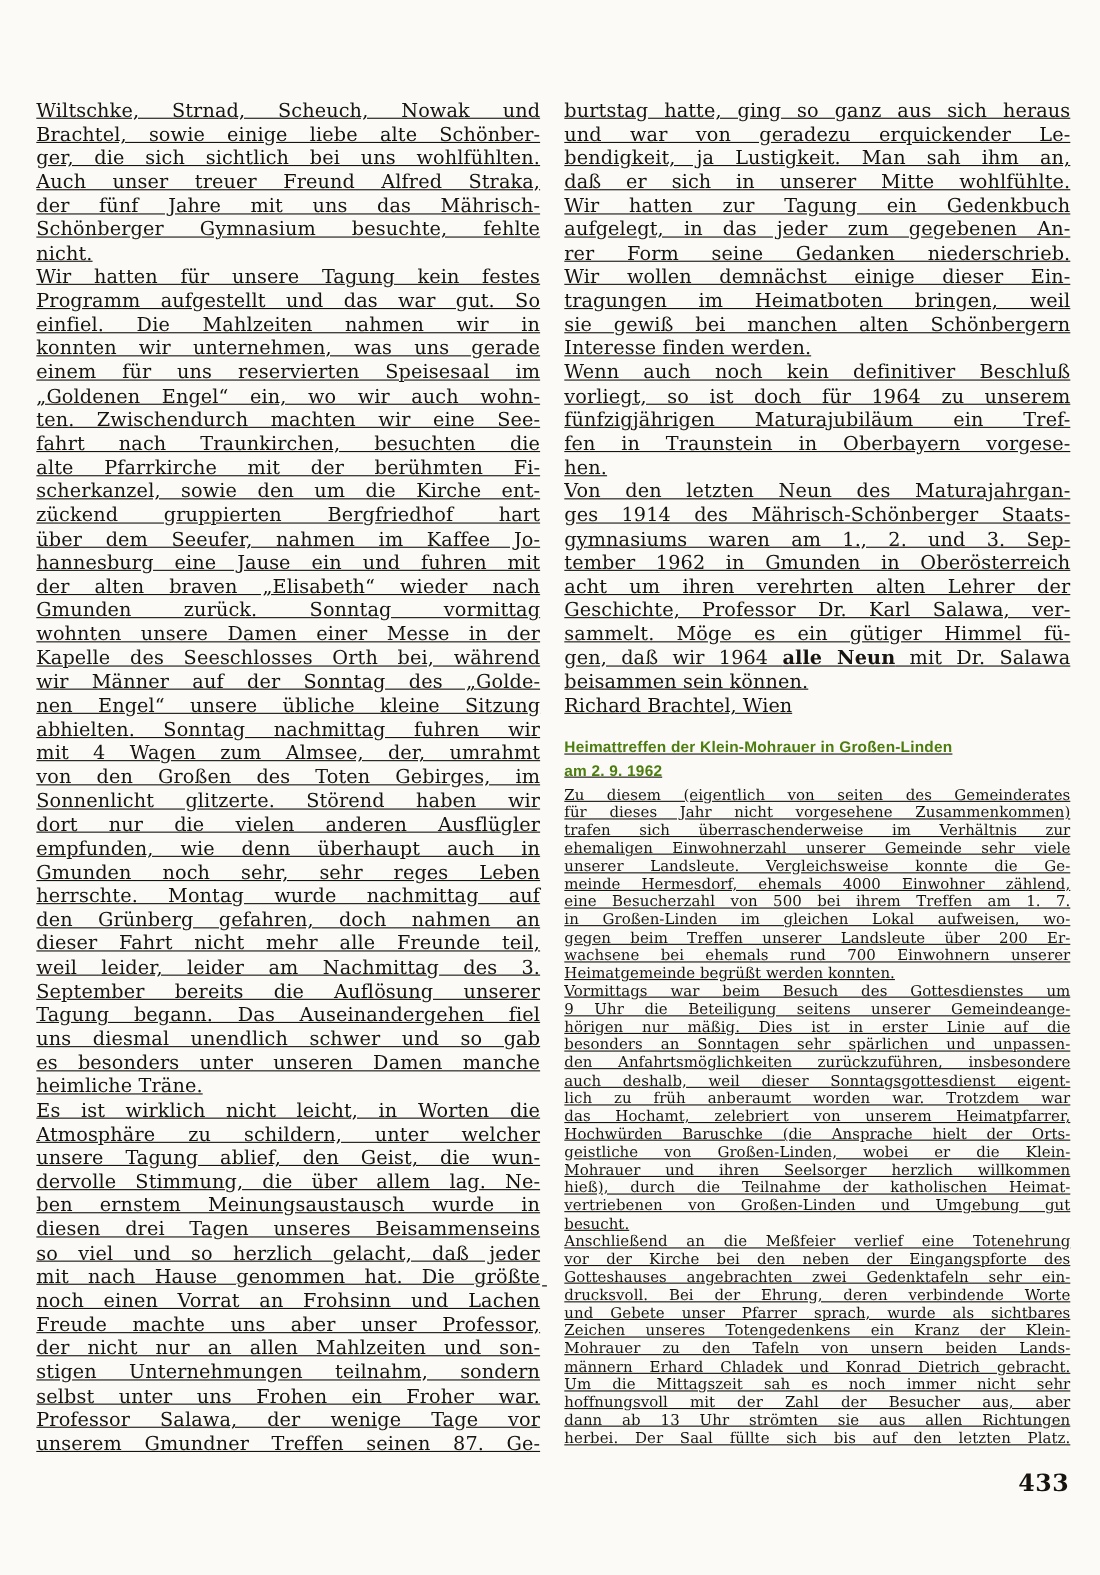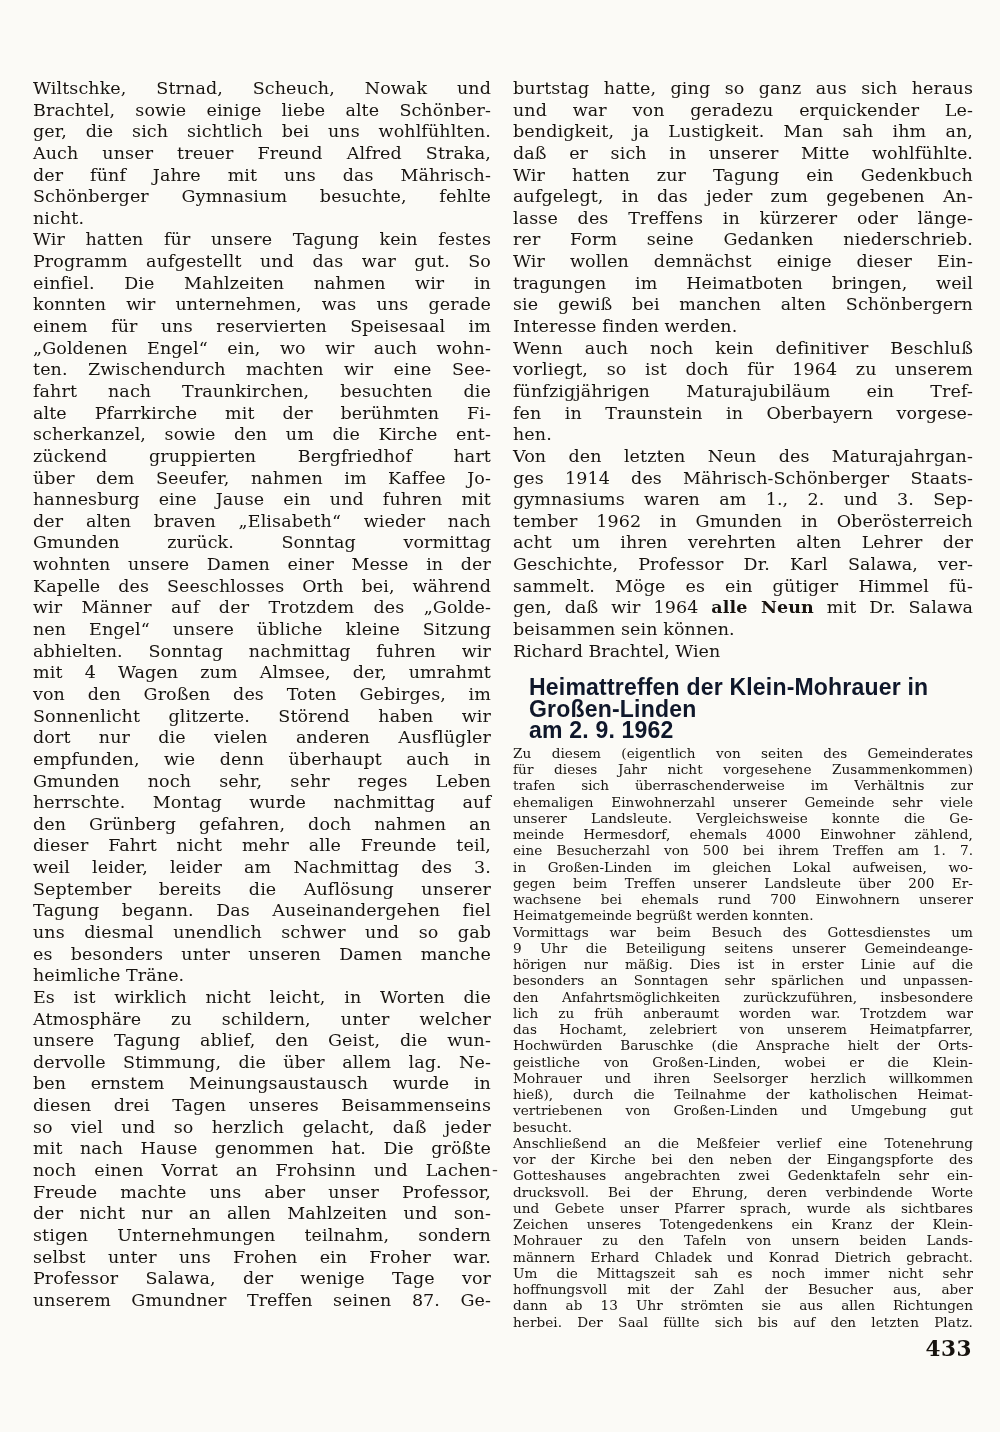--- a/index.html
+++ b/index.html
@@ -4,42 +4,42 @@
 <style>
   html, body { margin:0; padding:0; }
   body {
     width:1000px; height:1432px;
     background:#fbfaf6;
     position:relative;
     overflow:hidden;
     font-family:"DejaVu Serif", serif;
     color:#17130f;
   }
-  .col { position:absolute; top:78px; }
+  .col { position:absolute; top:91px;text-decoration:underline; }
   #left-col  { left:33px;  width:458px; }
   #right-col { left:513px; width:460px; }
   .main-text {
     font-size:17.5px;
     line-height:21.64px;
     letter-spacing:0.1px;
   }
   .line { text-align:justify; text-align-last:justify; }
   .line.end { text-align:left; text-align-last:auto; }
   .signature {
     font-size:17.5px;
     line-height:21.64px;
     text-align:left;
   }
   .subhead {
     font-family:"Liberation Sans", sans-serif;
     font-weight:bold;
-    font-size:23px;
+    font-size:14px;
     line-height:21.5px;
-    margin:15px 0 3px 16px;
-    color:#0f172a;
+    margin:15px 0 3px 0;
+    color:#4d7c0f;
     letter-spacing:0.2px;
   }
   .small-text {
     font-size:13.6px;
     line-height:16.25px;
     letter-spacing:0.05px;
   }
   .bold { font-weight:bold; }
   .page-number {
     position:absolute;
@@ -79,21 +79,21 @@
       <div class="line">fahrt nach Traunkirchen, besuchten die</div>
       <div class="line">alte Pfarrkirche mit der berühmten Fi-</div>
       <div class="line">scherkanzel, sowie den um die Kirche ent-</div>
       <div class="line">zückend gruppierten Bergfriedhof hart</div>
       <div class="line">über dem Seeufer, nahmen im Kaffee Jo-</div>
       <div class="line">hannesburg eine Jause ein und fuhren mit</div>
       <div class="line">der alten braven „Elisabeth“ wieder nach</div>
       <div class="line">Gmunden zurück. Sonntag vormittag</div>
       <div class="line">wohnten unsere Damen einer Messe in der</div>
       <div class="line">Kapelle des Seeschlosses Orth bei, während</div>
-      <div class="line">wir Männer auf der Trotzdem des „Golde-</div>
+      <div class="line">wir Männer auf der Sonntag des „Golde-</div>
       <div class="line">nen Engel“ unsere übliche kleine Sitzung</div>
       <div class="line">abhielten. Sonntag nachmittag fuhren wir</div>
       <div class="line">mit 4 Wagen zum Almsee, der, umrahmt</div>
       <div class="line">von den Großen des Toten Gebirges, im</div>
       <div class="line">Sonnenlicht glitzerte. Störend haben wir</div>
       <div class="line">dort nur die vielen anderen Ausflügler</div>
       <div class="line">empfunden, wie denn überhaupt auch in</div>
       <div class="line">Gmunden noch sehr, sehr reges Leben</div>
       <div class="line">herrschte. Montag wurde nachmittag auf</div>
       <div class="line">den Grünberg gefahren, doch nahmen an</div>
@@ -123,21 +123,20 @@
 
   <div id="right-col" class="col">
 
     <div class="main-text">
         <div class="line">burtstag hatte, ging so ganz aus sich heraus</div>
         <div class="line">und war von geradezu erquickender Le-</div>
         <div class="line">bendigkeit, ja Lustigkeit. Man sah ihm an,</div>
         <div class="line">daß er sich in unserer Mitte wohlfühlte.</div>
         <div class="line">Wir hatten zur Tagung ein Gedenkbuch</div>
         <div class="line">aufgelegt, in das jeder zum gegebenen An-</div>
-        <div class="line">lasse des Treffens in kürzerer oder länge-</div>
         <div class="line">rer Form seine Gedanken niederschrieb.</div>
         <div class="line">Wir wollen demnächst einige dieser Ein-</div>
         <div class="line">tragungen im Heimatboten bringen, weil</div>
         <div class="line">sie gewiß bei manchen alten Schönbergern</div>
         <div class="line end">Interesse finden werden.</div>
         <div class="line">Wenn auch noch kein definitiver Beschluß</div>
         <div class="line">vorliegt, so ist doch für 1964 zu unserem</div>
         <div class="line">fünfzigjährigen Maturajubiläum ein Tref-</div>
         <div class="line">fen in Traunstein in Oberbayern vorgese-</div>
         <div class="line end">hen.</div>
@@ -169,20 +168,21 @@
         <div class="line">eine Besucherzahl von 500 bei ihrem Treffen am 1. 7.</div>
         <div class="line">in Großen-Linden im gleichen Lokal aufweisen, wo-</div>
         <div class="line">gegen beim Treffen unserer Landsleute über 200 Er-</div>
         <div class="line">wachsene bei ehemals rund 700 Einwohnern unserer</div>
         <div class="line end">Heimatgemeinde begrüßt werden konnten.</div>
         <div class="line">Vormittags war beim Besuch des Gottesdienstes um</div>
         <div class="line">9 Uhr die Beteiligung seitens unserer Gemeindeange-</div>
         <div class="line">hörigen nur mäßig. Dies ist in erster Linie auf die</div>
         <div class="line">besonders an Sonntagen sehr spärlichen und unpassen-</div>
         <div class="line">den Anfahrtsmöglichkeiten zurückzuführen, insbesondere</div>
+        <div class="line">auch deshalb, weil dieser Sonntagsgottesdienst eigent-</div>
         <div class="line">lich zu früh anberaumt worden war. Trotzdem war</div>
         <div class="line">das Hochamt, zelebriert von unserem Heimatpfarrer,</div>
         <div class="line">Hochwürden Baruschke (die Ansprache hielt der Orts-</div>
         <div class="line">geistliche von Großen-Linden, wobei er die Klein-</div>
         <div class="line">Mohrauer und ihren Seelsorger herzlich willkommen</div>
         <div class="line">hieß), durch die Teilnahme der katholischen Heimat-</div>
         <div class="line">vertriebenen von Großen-Linden und Umgebung gut</div>
         <div class="line end">besucht.</div>
         <div class="line">Anschließend an die Meßfeier verlief eine Totenehrung</div>
         <div class="line">vor der Kirche bei den neben der Eingangspforte des</div>

